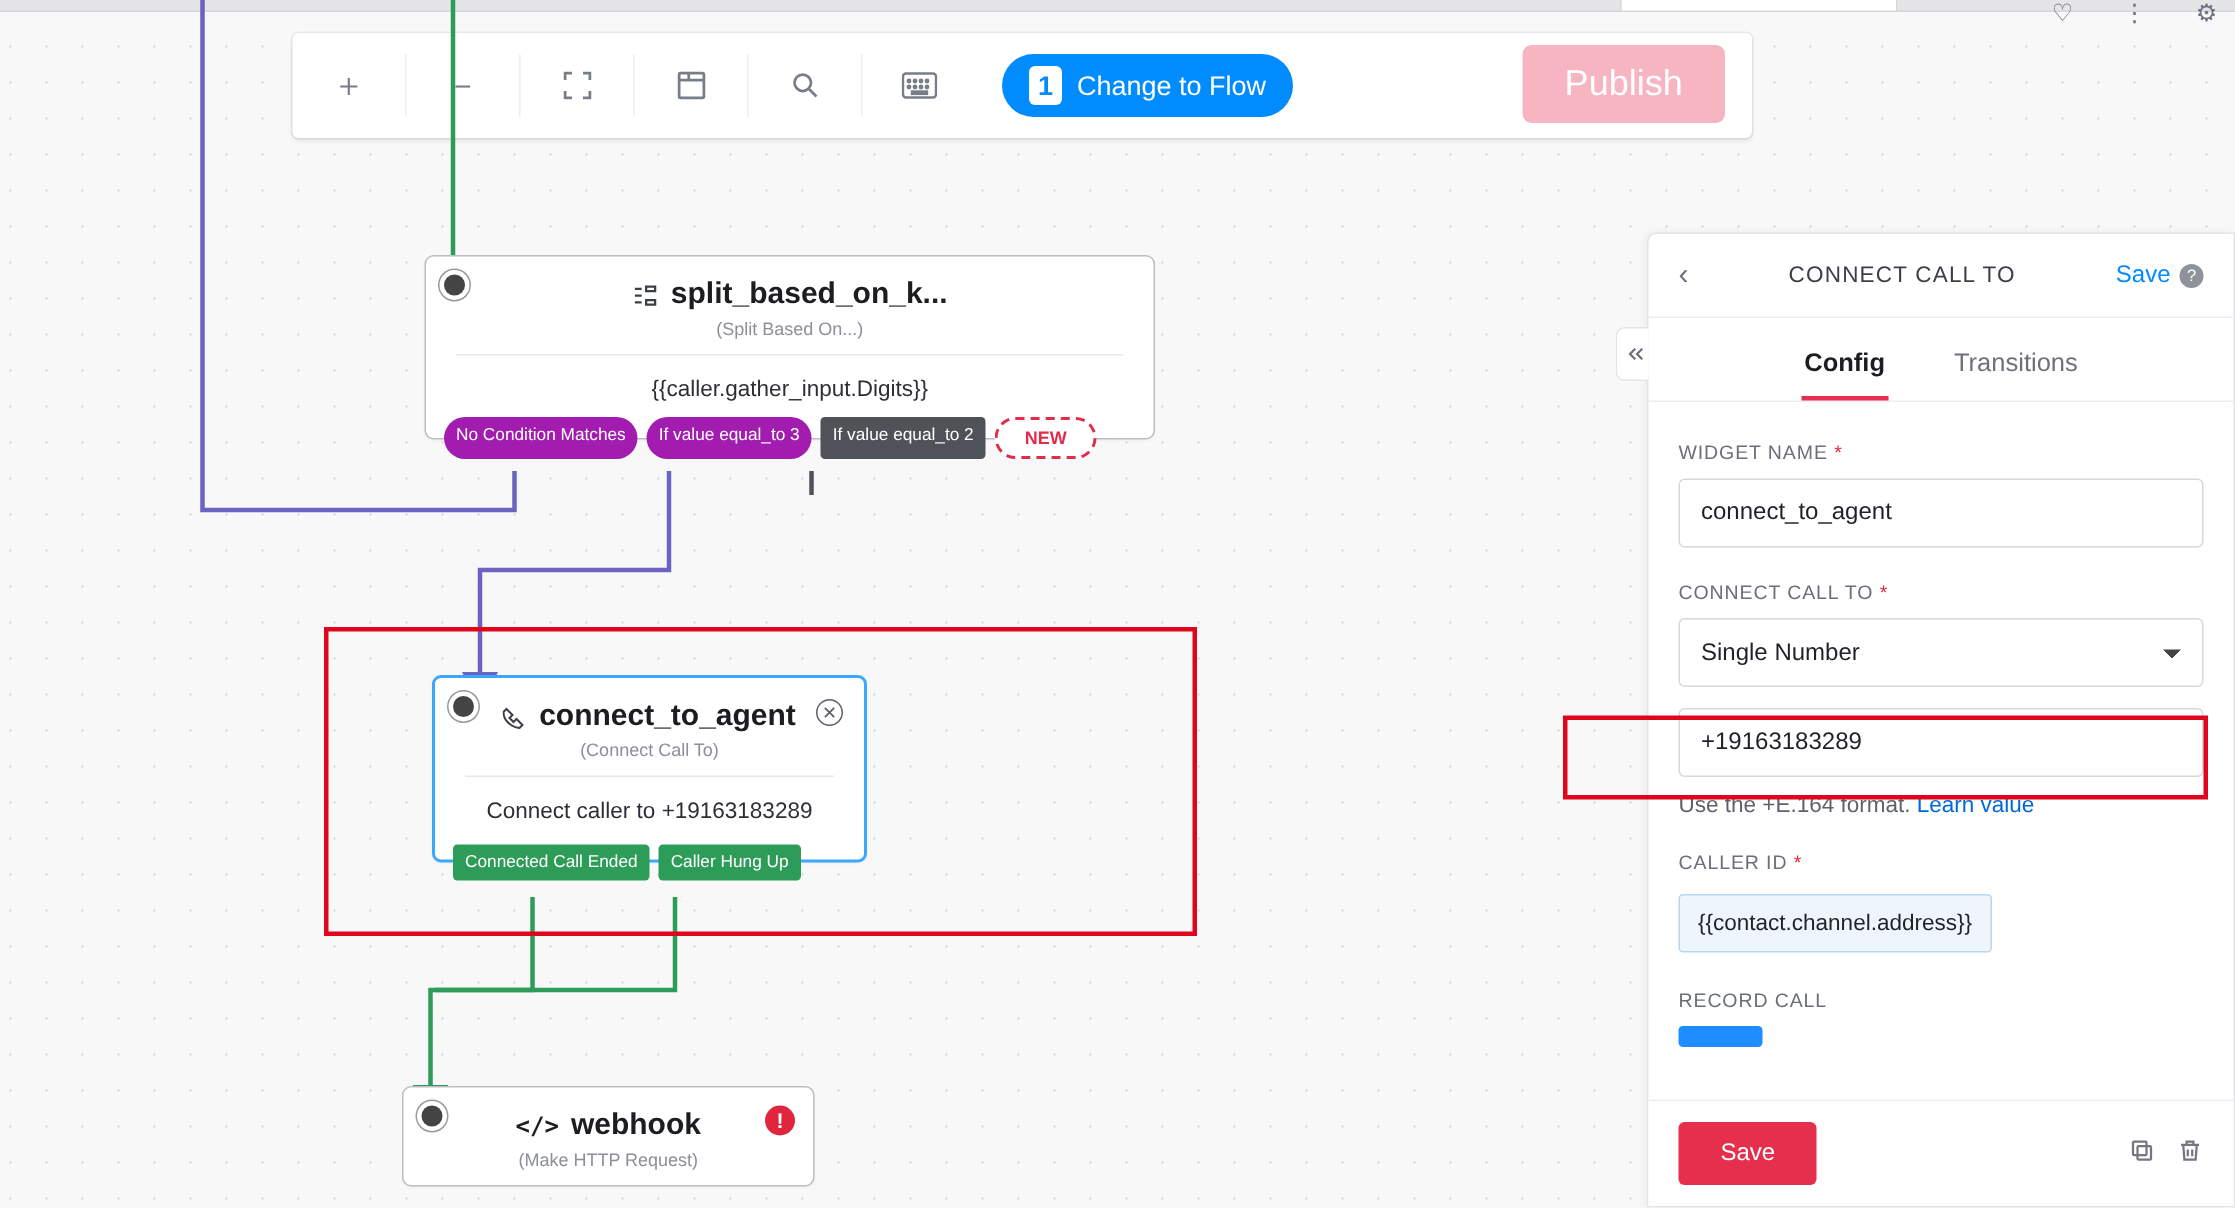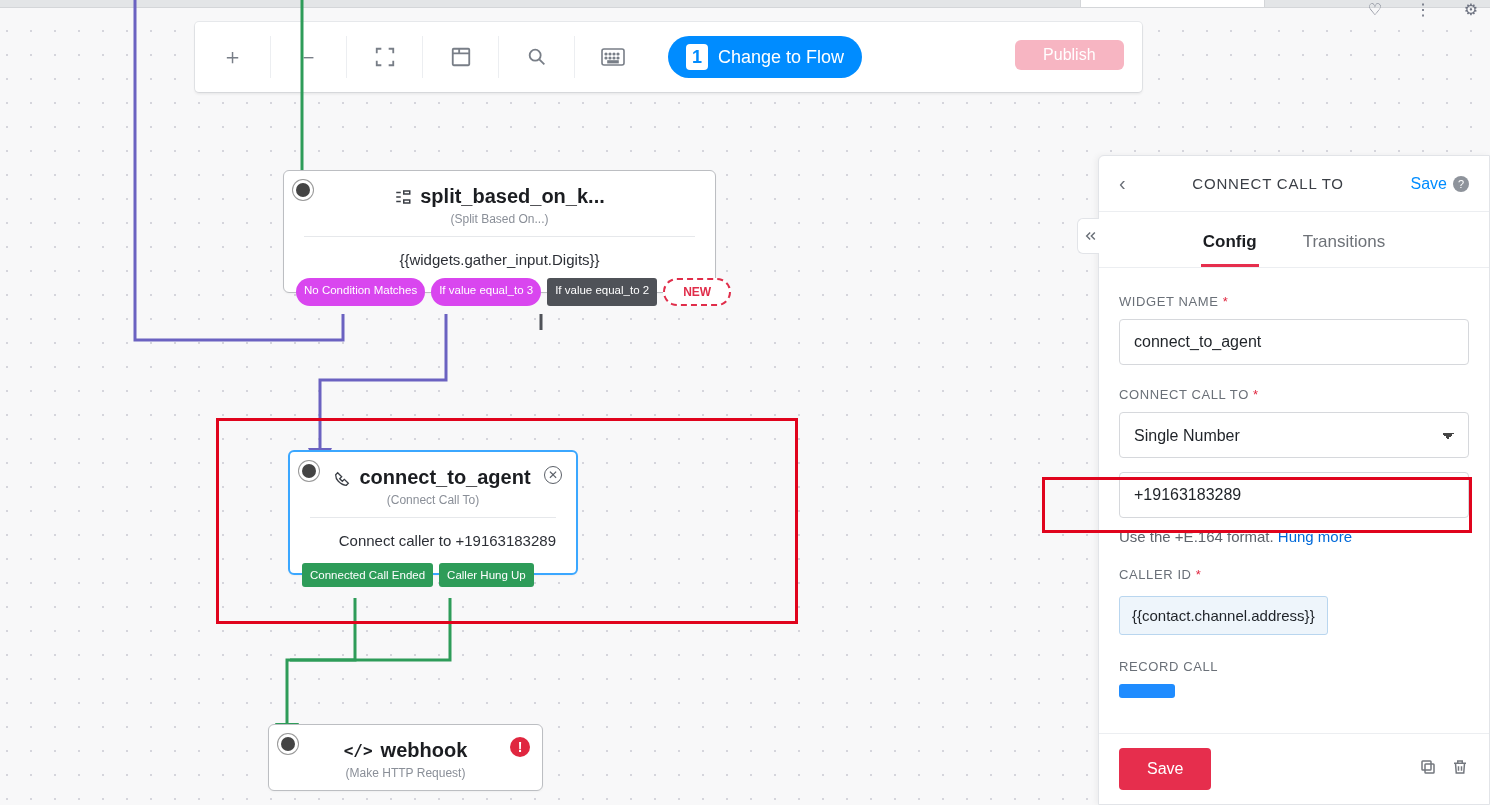--- a/index.html
+++ b/index.html
@@ -66,36 +66,36 @@
   border-radius:28px;
   display:flex; align-items:center; gap:10px;
   font-size:18px;
   height:42px;
 }
 .flow-btn .num{
   background:#fff;color:#008cff;width:22px;height:26px;border-radius:4px;
   display:flex;align-items:center;justify-content:center;font-weight:600;
 }
 .publish-btn{
-  margin:18px 18px 14px 135px;
+  margin:8px 18px 14px 135px;
   padding:0 28px;
   background:#f7b5c2;
   color:#fff;
   border-radius:6px;
   display:flex;align-items:center;justify-content:center;
-  font-size:16px;height:30px;font-weight:500;
+  font-size:24px;height:52px;font-weight:500;
 }
 
 
 .widget {
   position:absolute;
   background:#fff;
   border:1px solid #bcbec2;
   border-radius:6px;
-  width:433px;
+  width:487px;
   box-shadow: 0 1px 2px rgba(0,0,0,.04);
 }
 .widget-header{
   display:flex;align-items:center;justify-content:center;gap:8px;
   padding:14px 14px 4px;
   font-size:20px;font-weight:600;color:#1b1d21;
 }
 .widget-sub{
   text-align:center;font-size:12px;color:#8a8f98;padding-bottom:10px;
 }
@@ -114,21 +114,21 @@
   width:18px;height:18px;border:1.5px solid #5b6068;border-radius:50%;
   display:flex;align-items:center;justify-content:center;font-size:12px;color:#5b6068;
 }
 .tags{
   position:absolute;bottom:-14px;left:12px;display:flex;gap:6px;
 }
 .tag{
   font-size:11.5px;color:#fff;padding:6px 8px;border-radius:3px;white-space:nowrap;
   position:relative;
 }
-.tag-purple{background:#d946ef;border-radius:14px;}
+.tag-purple{background:#a21caf;border-radius:14px;}
 .tag-dark{background:#4f5258;}
 .tag-green{background:#2e9c59;}
 .tag-new{
   background:#fff;color:#e02d4a;border:2px dashed #e02d4a;border-radius:18px;
   padding:5px 18px;font-weight:600;font-size:12px;
 }
 
 
 .widget.selected{border:2px solid #3ba7ff;}
 
@@ -292,41 +292,41 @@
 <div class="widget" style="top:170px;left:283px">
   <div class="anchor-in"></div>
   <div class="widget-header">
     <svg width="18" height="18" viewBox="0 0 24 24" stroke="#3b3f46" stroke-width="2" fill="none">
         <path d="M3 6h6M3 12h6M3 18h6M13 4h8v4h-8zM13 16h8v4h-8z"></path>
       </svg>
     <span>split_based_on_k...</span>
   </div>
   <div class="widget-sub">(Split Based On...)</div>
   <div class="widget-divider"></div>
-  <div class="widget-body">{{widgets.gather_input.Digits}}</div>
+  <div class="widget-body">{{caller.gather_input.Digits}}</div>
   <div class="tags">
     <span class="tag tag-purple">No Condition Matches</span>
     <span class="tag tag-purple">If value equal_to 3</span>
     <span class="tag tag-dark">If value equal_to 2</span>
     <span class="tag tag-new">NEW</span>
   </div>
 </div>
 
 <div class="widget selected" style="top:450px;left:288px;width:290px">
   <div class="anchor-in"></div>
   <div class="close-x">✕</div>
   <div class="widget-header">
     <svg width="16" height="16" viewBox="0 0 24 24" stroke="#3b3f46" stroke-width="2" fill="none">
         <path d="M4 4l6 6-3 3 4 4 3-3 6 6-3 3c-3 0-8-2-12-6S1 10 1 7l3-3z"></path>
       </svg>
     <span>connect_to_agent</span>
   </div>
   <div class="widget-sub">(Connect Call To)</div>
   <div class="widget-divider"></div>
-  <div class="widget-body" style="text-align:right">Connect caller to +19163183289</div>
+  <div class="widget-body" style="text-align:center">Connect caller to +19163183289</div>
   <div class="tags">
     <span class="tag tag-green">Connected Call Ended</span>
     <span class="tag tag-green">Caller Hung Up</span>
   </div>
 </div>
 
 <div class="hl" style="top:418px;left:216px;width:582px;height:206px"></div>
 
 <div class="widget" style="top:724px;left:268px;width:275px">
   <div class="anchor-in"></div>
@@ -366,21 +366,21 @@
       <span>CONNECT CALL TO</span> <span class="req">*</span>
     </div>
     <select class="select-input">
       <option>Single Number</option>
     </select>
 
     <div style="height:14px"></div>
     <input class="text-input" value="+19163183289" style="">
     <div class="hint">
       <span>Use the +E.164 format.</span>
-      <a href="#">Hung more</a>
+      <a href="#">Learn value</a>
     </div>
 
     <div class="field-lbl" style="margin-top:22px">
       <span>CALLER ID</span> <span class="req">*</span>
     </div>
     <div class="token-box">{{contact.channel.address}}</div>
 
     <div class="field-lbl" style="margin-top:24px">RECORD CALL</div>
     <div class="toggle"></div>
     <div style="height:20px"></div>

